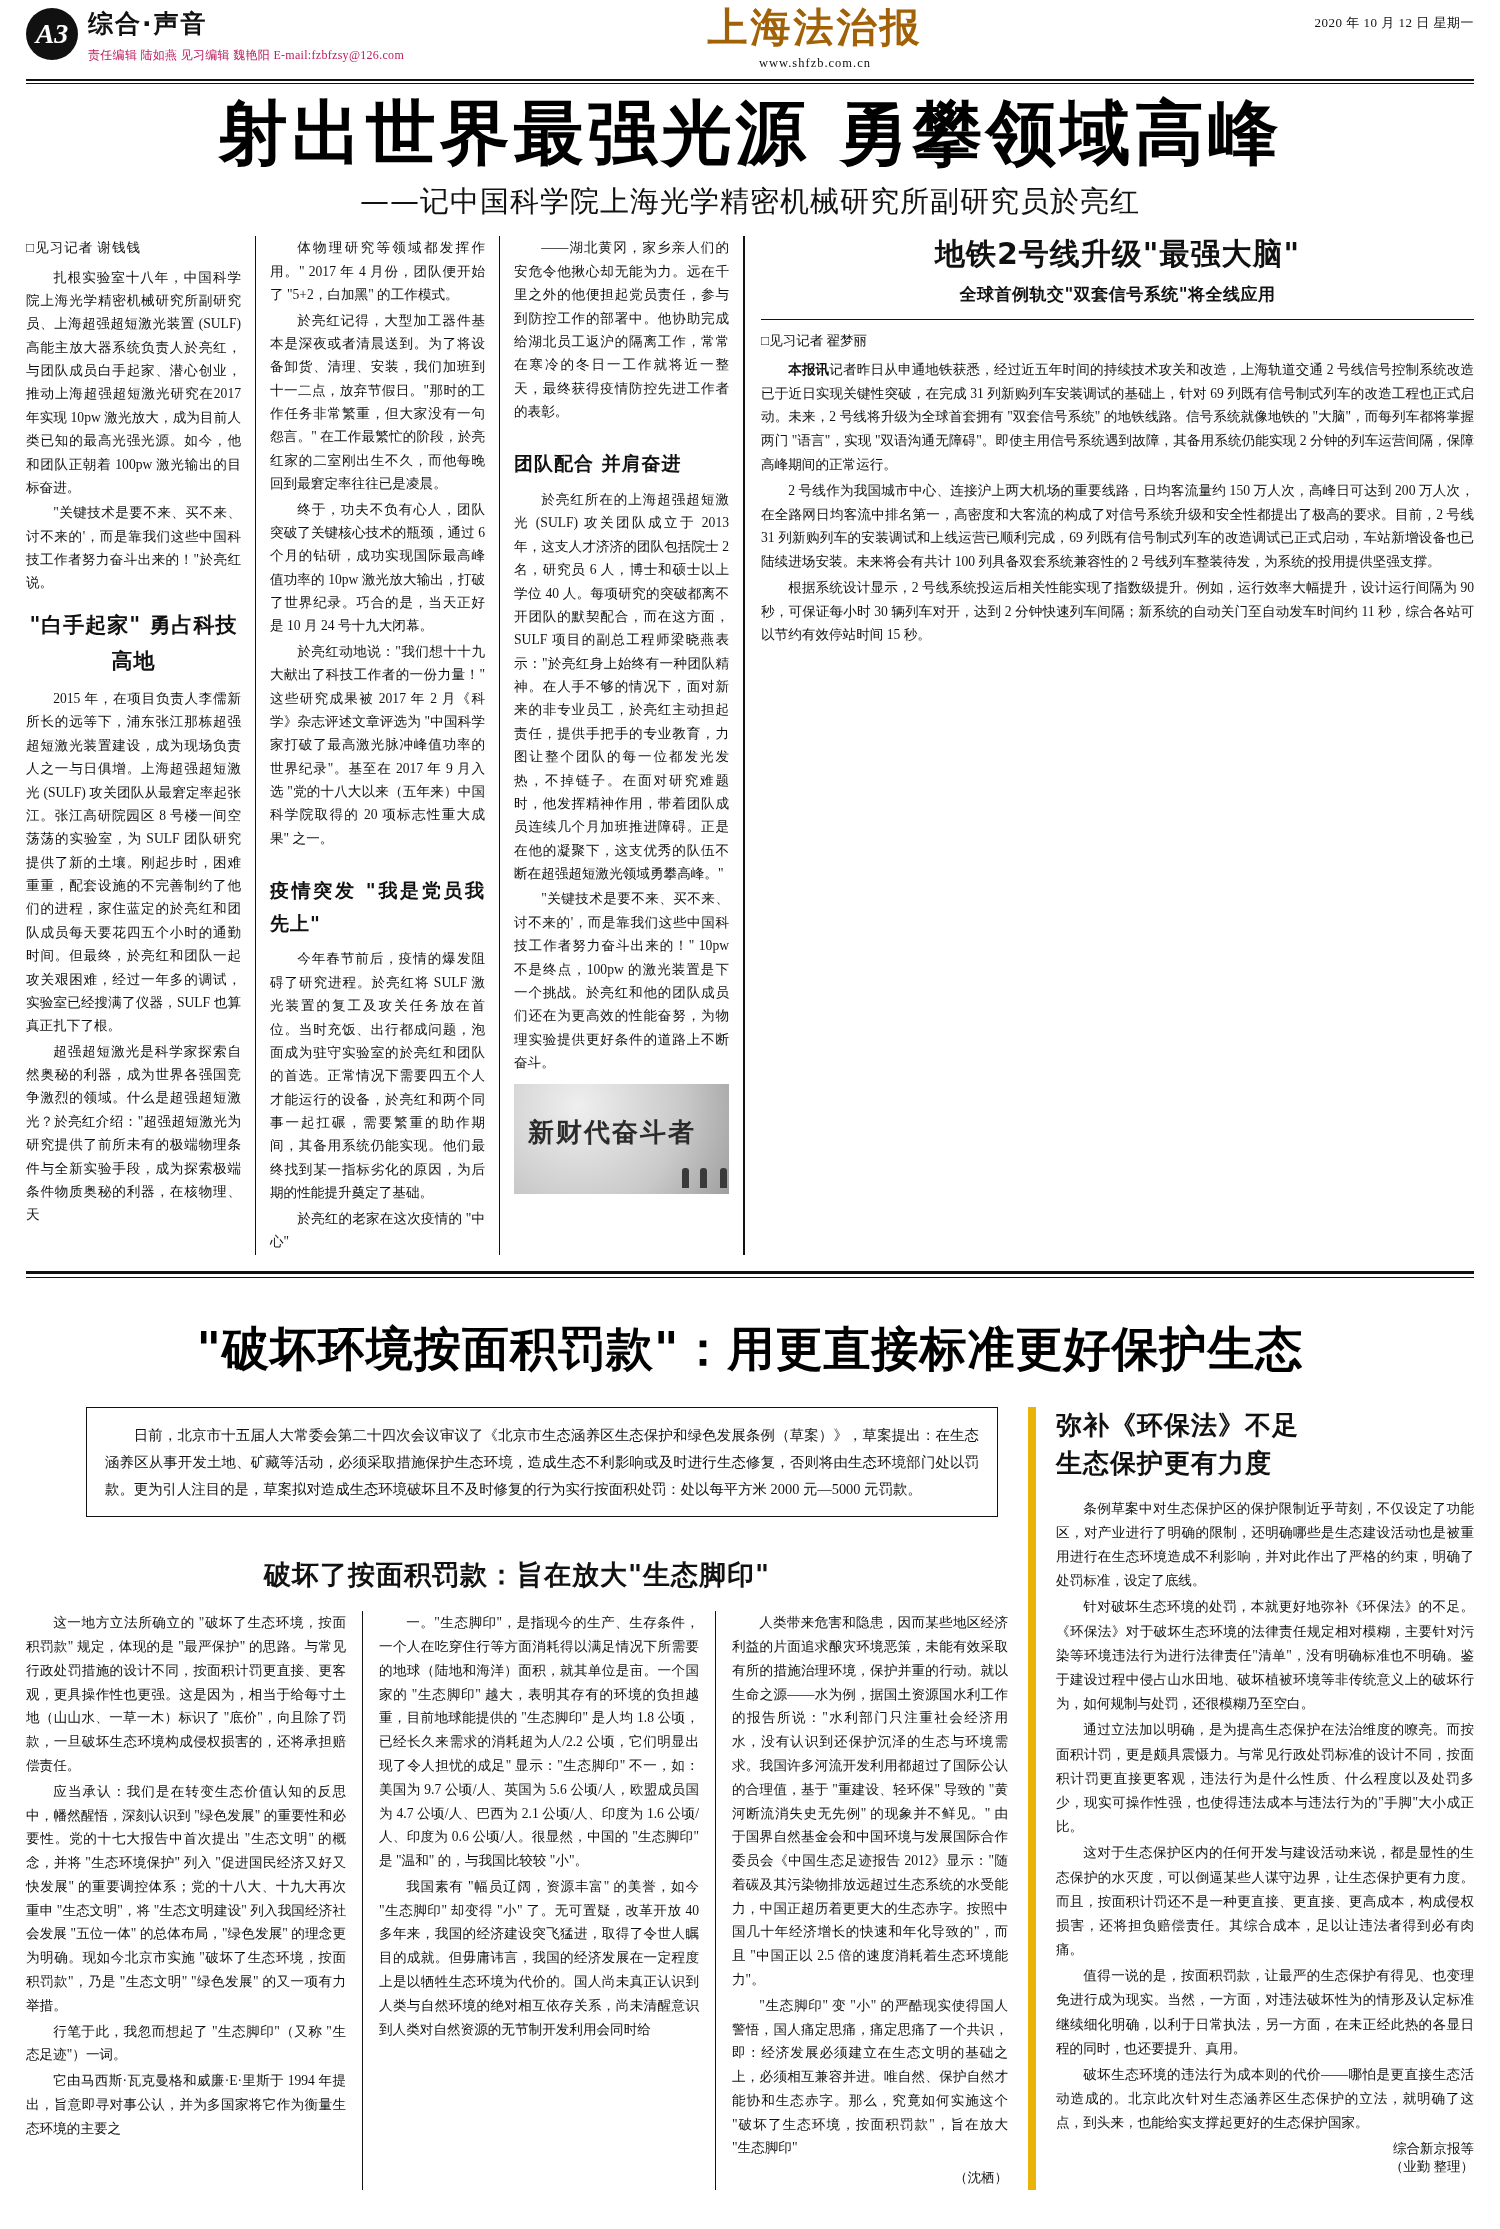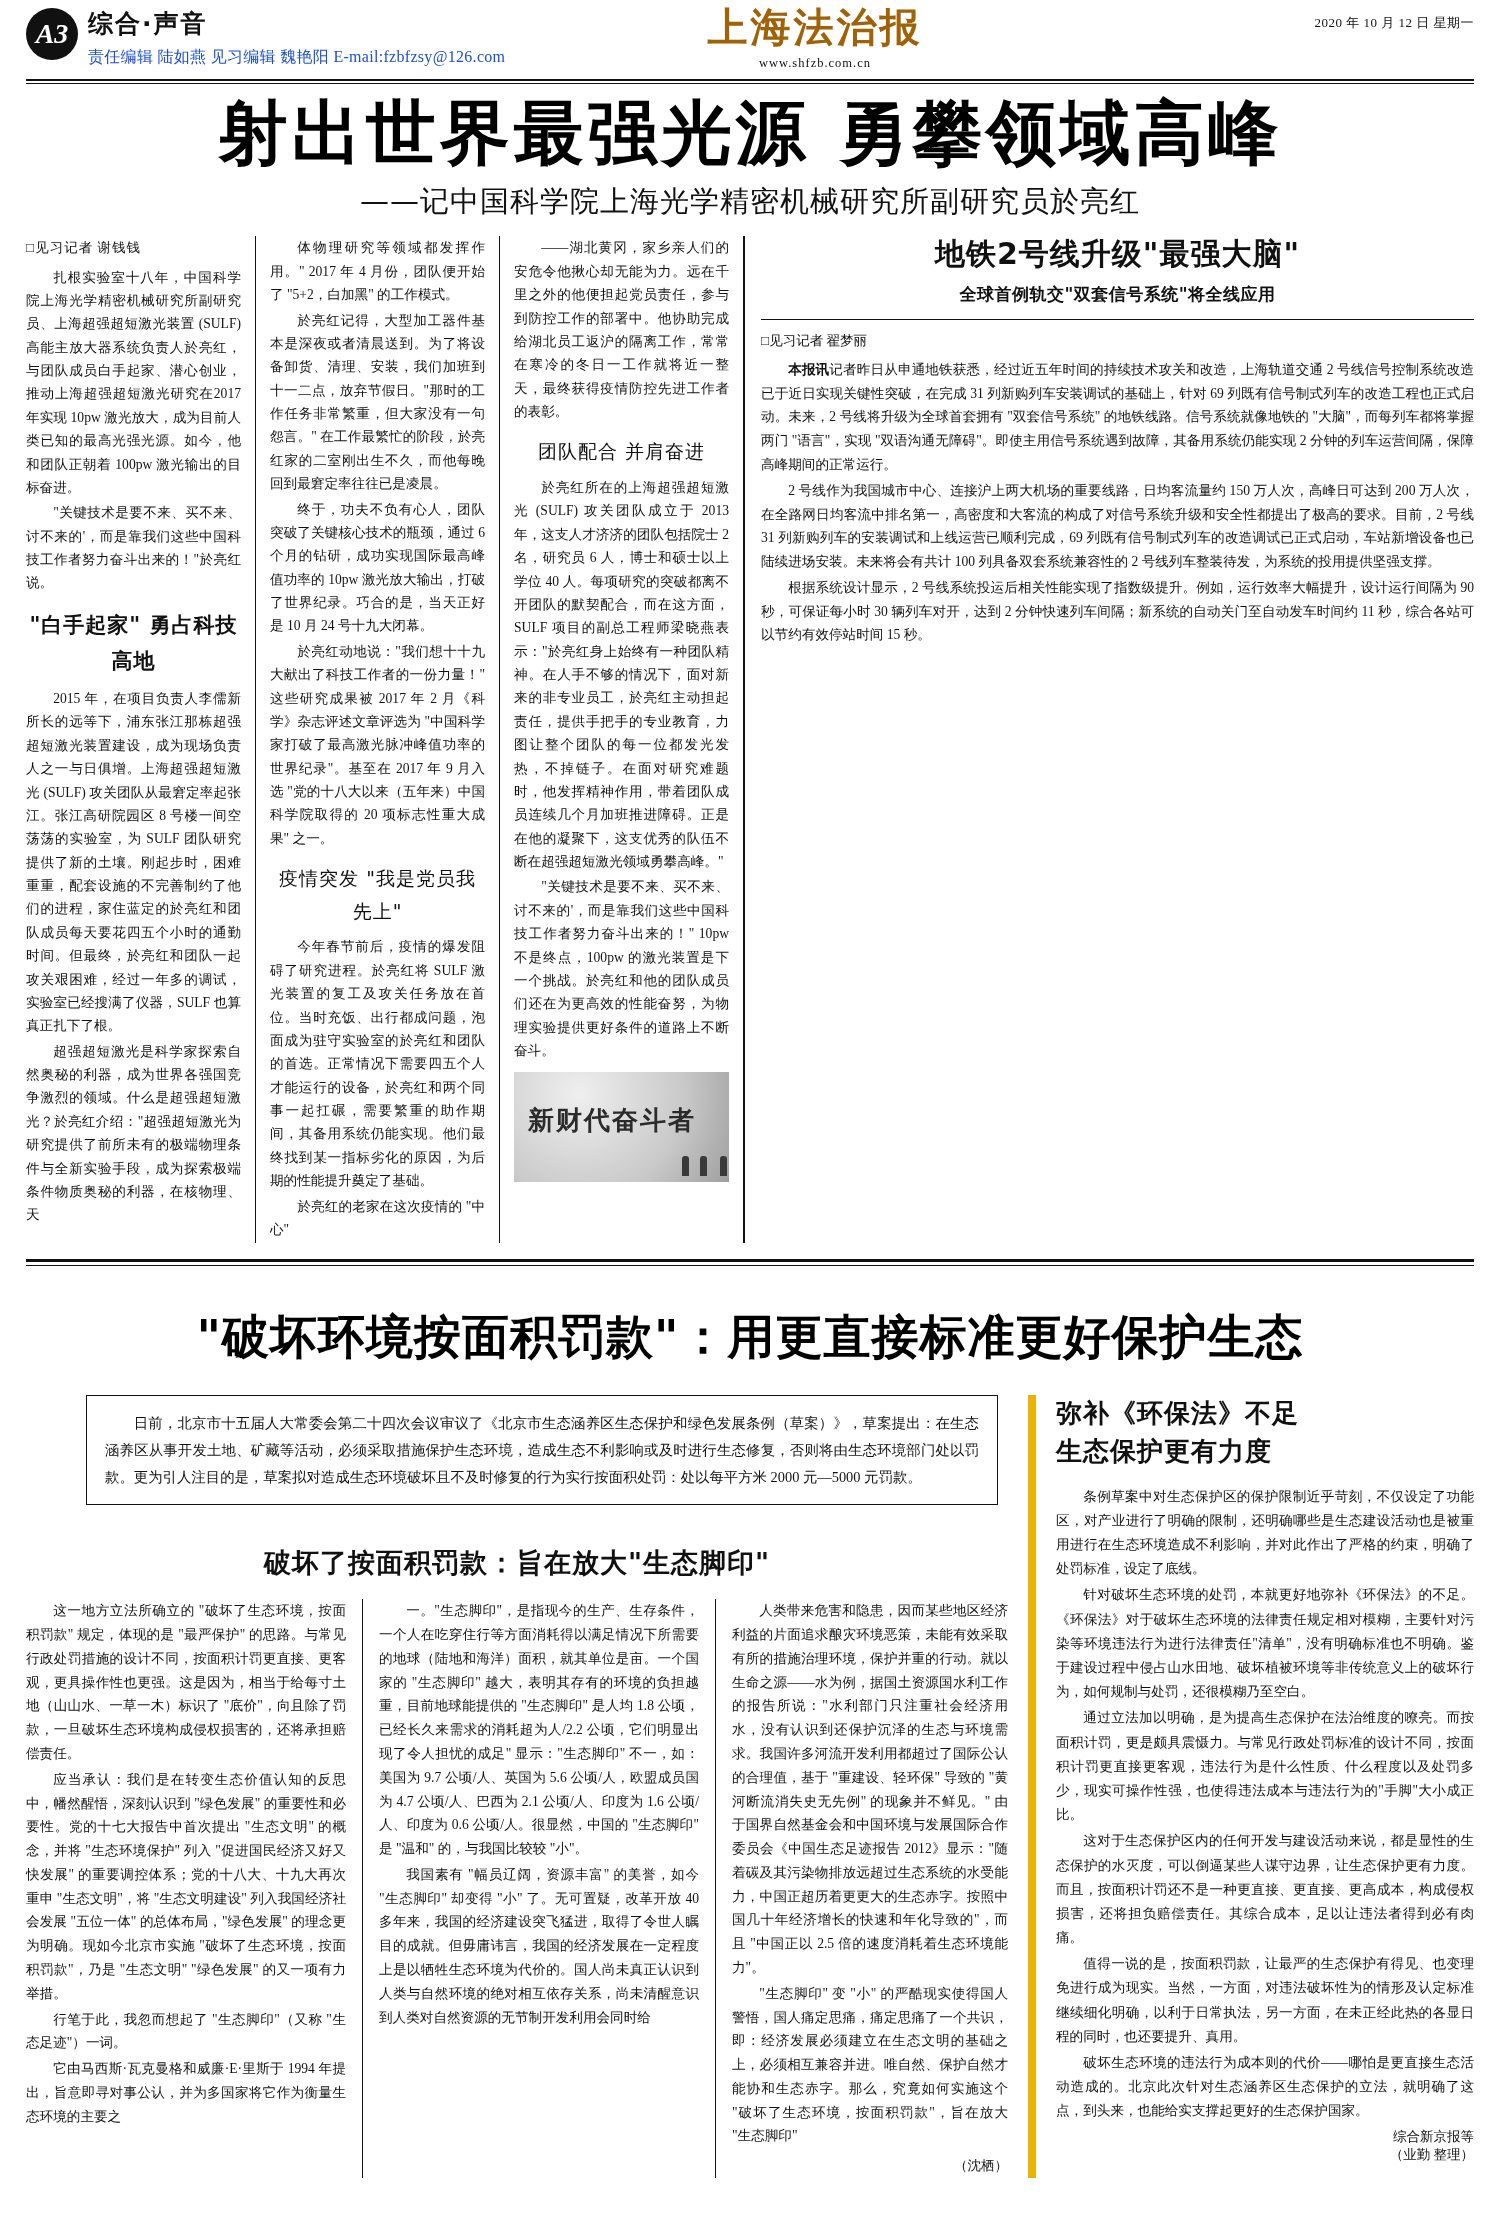--- a/index.html
+++ b/index.html
@@ -5,21 +5,21 @@
   html,body{margin:0;padding:0;background:#fff;}
   body{width:1500px;font-family:"Liberation Serif",serif;color:#111;}
   .page{width:1500px;position:relative;padding:0;box-sizing:border-box;}
 
   
   .masthead{display:flex;align-items:flex-start;padding:8px 26px 0 26px;box-sizing:border-box;}
   .mh-left{display:flex;align-items:flex-start;gap:10px;flex:0 0 auto;width:430px;}
   .a3badge{width:52px;height:52px;border-radius:50%;background:#111;color:#fff;display:flex;align-items:center;justify-content:center;font-family:"Liberation Serif",serif;font-weight:bold;font-size:28px;font-style:italic;flex:0 0 auto;}
   .mh-left-txt{padding-top:2px;}
   .section-title{font-family:"DejaVu Sans",sans-serif;font-weight:bold;font-size:25px;letter-spacing:2px;color:#111;line-height:1.1;}
-  .editor-line{font-size:16px;color:#1d4ed8;margin-top:9px;letter-spacing:0.3px;white-space:nowrap;}
+  .editor-line{font-size:12px;color:#be185d;margin-top:9px;letter-spacing:0.3px;white-space:nowrap;}
   .mh-center{flex:1 1 auto;text-align:center;}
   .paper-name{font-family:"Liberation Serif",serif;font-weight:bold;font-size:40px;letter-spacing:3px;line-height:1;color:#a16207;}
   .paper-url{font-size:12.5px;letter-spacing:1px;margin-top:8px;color:#111;}
   .mh-right{flex:0 0 auto;width:300px;text-align:right;font-size:13px;padding-top:6px;letter-spacing:0.5px;}
   .mh-rule{border:0;border-top:2px solid #111;margin:8px 26px 0 26px;}
   .mh-rule2{border:0;border-top:1px solid #111;margin:2px 26px 0 26px;}
 
   
   .headline-wrap{padding:10px 26px 0 26px;}
   .headline{font-family:"DejaVu Sans",sans-serif;font-weight:bold;font-size:70px;letter-spacing:4px;text-align:center;line-height:1.12;color:#000;}
@@ -28,21 +28,21 @@
   
   .top-body{display:flex;padding:14px 26px 0 26px;gap:0;box-sizing:border-box;}
   .col{font-size:13.6px;line-height:1.72;text-align:justify;}
   .col p{margin:0 0 2px 0;text-indent:2em;}
   .col.c1{width:215px;padding-right:14px;}
   .col.c2{width:215px;padding:0 14px;border-left:1px solid #111;}
   .col.c3{width:215px;padding:0 14px;border-left:1px solid #111;}
   .col.c5{width:auto;flex:1;padding-left:16px;border-left:2px solid #111;}
   .byline{font-size:13.5px;margin-bottom:6px;letter-spacing:1px;}
   .sub-h{font-family:"DejaVu Sans",sans-serif;font-weight:bold;font-size:21px;text-align:center;margin:12px 0 8px 0;letter-spacing:1px;}
-  .sub-h2{font-family:"DejaVu Sans",sans-serif;font-weight:normal;font-size:19px;text-align:center;margin:12px 0 8px 0;letter-spacing:1px;}
+  .sub-h2{font-family:"DejaVu Sans",sans-serif;font-weight:bold;font-size:19px;margin:24px 0 8px 0;letter-spacing:1px;}
 
   
   .side-title{font-family:"DejaVu Sans",sans-serif;font-weight:bold;font-size:30px;text-align:center;letter-spacing:1px;line-height:1.2;}
   .side-sub{font-family:"DejaVu Sans",sans-serif;font-weight:bold;font-size:17px;text-align:center;margin-top:8px;letter-spacing:0.5px;}
   .side-rule{border:0;border-top:1px solid #111;margin:9px 0 9px 0;}
 
   
   .photo{margin:10px 0 0 0;width:100%;height:110px;background:linear-gradient(180deg,#d8d8d8,#b9b9b9);position:relative;overflow:hidden;border:0;}
   .photo .ph-text{position:absolute;left:14px;top:26px;font-family:"DejaVu Sans",sans-serif;font-weight:bold;font-size:26px;color:#2b2b2b;letter-spacing:2px;}
   .photo .sky{position:absolute;inset:0;background:radial-gradient(circle at 30% 20%, #efefef 0%, #c9c9c9 60%, #9f9f9f 100%);}

